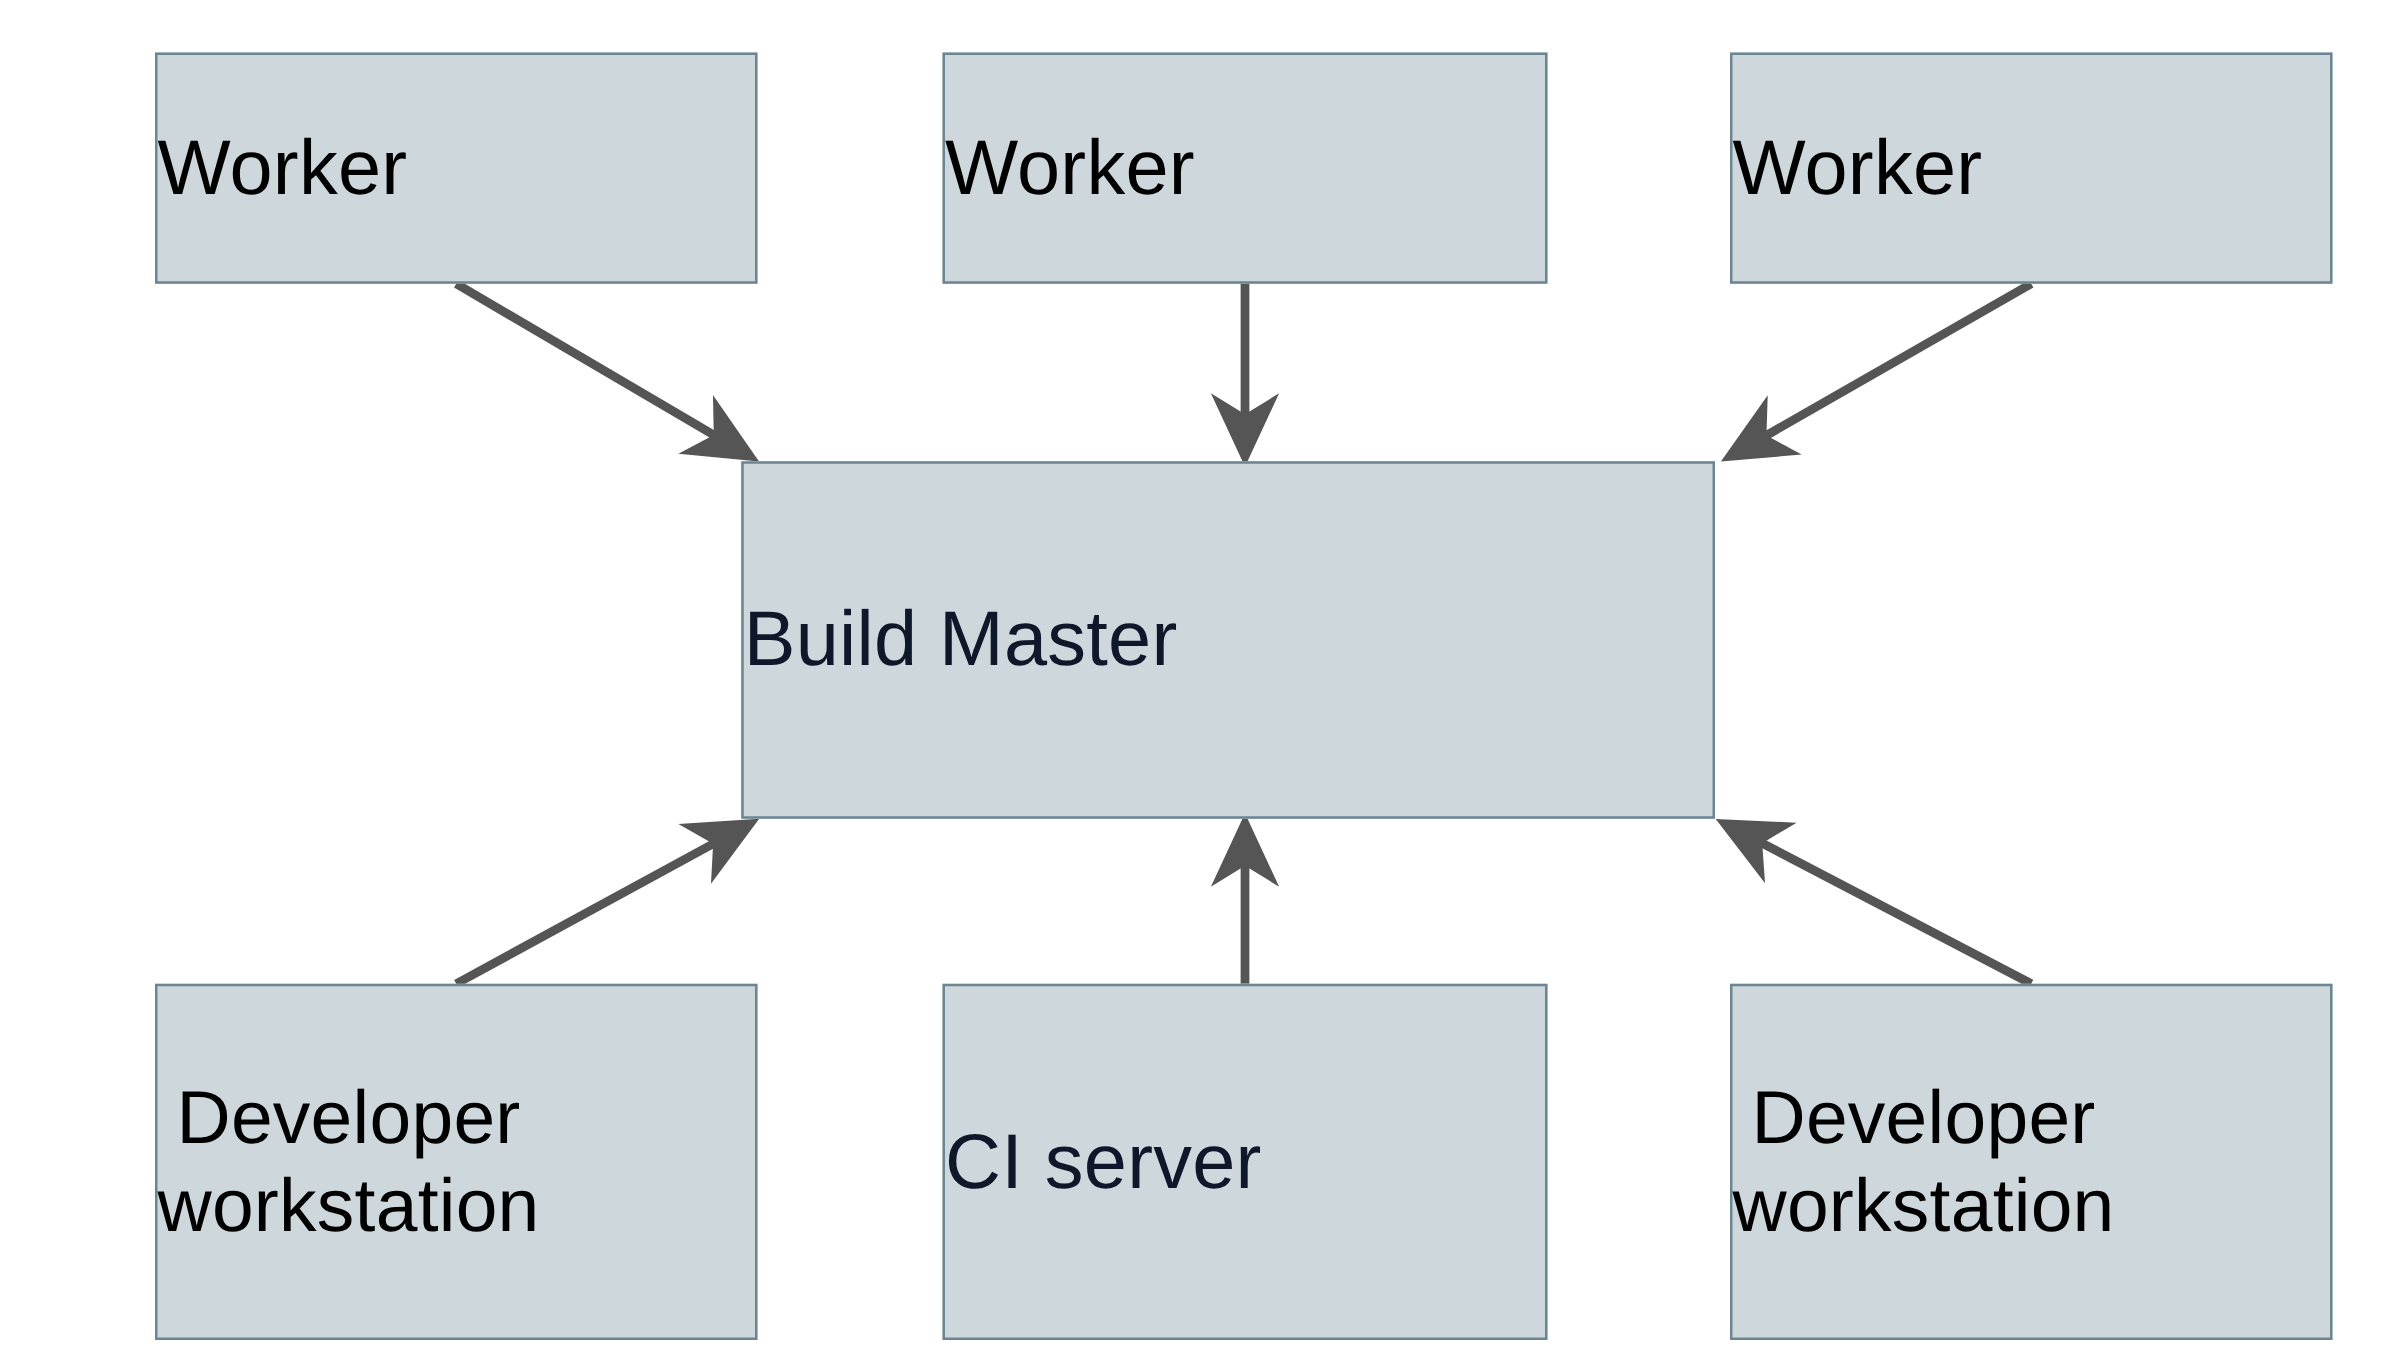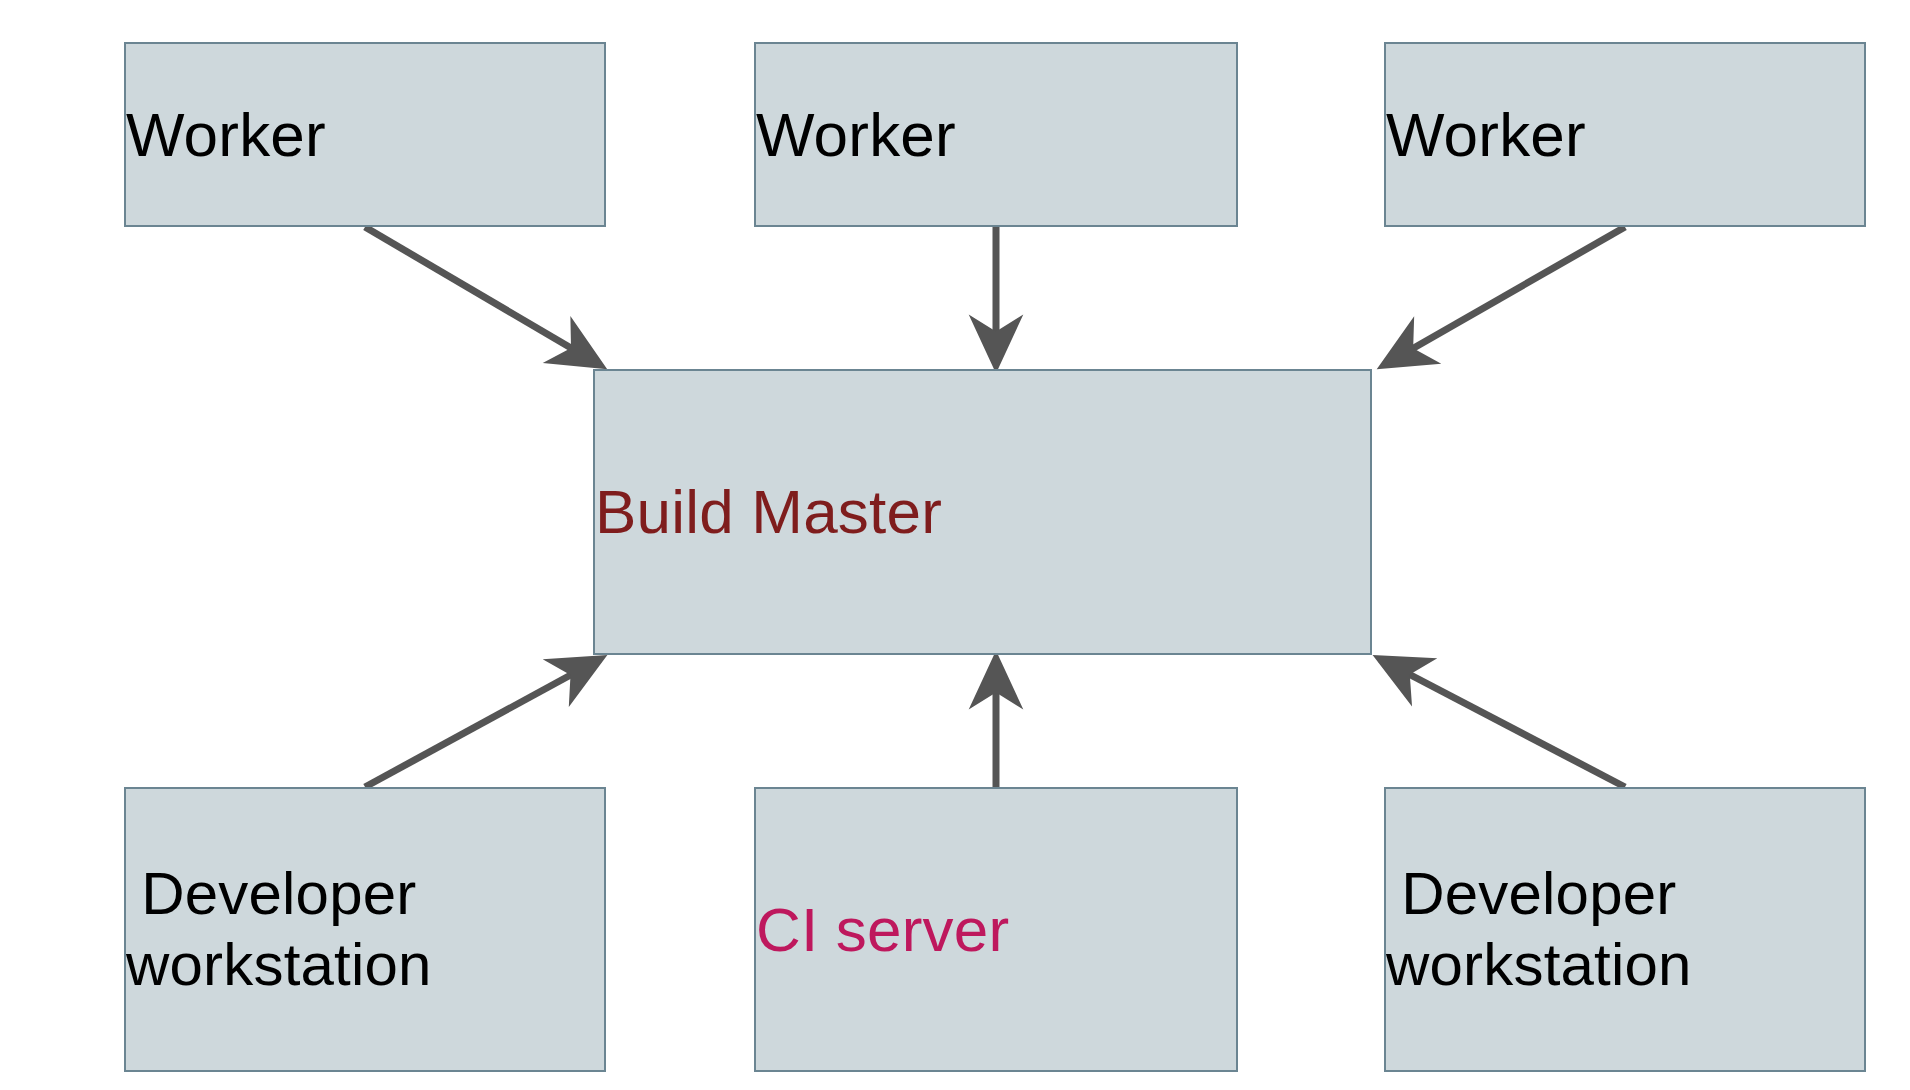--- a/index.html
+++ b/index.html
@@ -66,27 +66,27 @@
       <div class="node" style="left: 124px; top: 42px; width: 482px; height: 185px; background: rgb(206, 216, 220); border-color: rgb(107, 133, 146);">
         <div class="node-label size-lg" style="color: rgb(0, 0, 0);">Worker</div>
       </div>
       <div class="node" style="left: 754px; top: 42px; width: 484px; height: 185px; background: rgb(206, 216, 220); border-color: rgb(107, 133, 146);">
         <div class="node-label size-lg" style="color: rgb(0, 0, 0);">Worker</div>
       </div>
       <div class="node" style="left: 1384px; top: 42px; width: 482px; height: 185px; background: rgb(206, 216, 220); border-color: rgb(107, 133, 146);">
         <div class="node-label size-lg" style="color: rgb(0, 0, 0);">Worker</div>
       </div>
       <div class="node" style="left: 593px; top: 369px; width: 779px; height: 286px; background: rgb(206, 216, 220); border-color: rgb(107, 133, 146);">
-        <div class="node-label size-lg" style="color: #7f1d1d;">Build Master</div>
+        <div class="node-label size-lg" style="color: #0f172a;">Build Master</div>
       </div>
       <div class="node" style="left: 124px; top: 787px; width: 482px; height: 285px; background: rgb(206, 216, 220); border-color: rgb(107, 133, 146);">
         <div class="node-label size-md" style="color: rgb(0, 0, 0);">Developer
 workstation</div>
       </div>
       <div class="node" style="left: 754px; top: 787px; width: 484px; height: 285px; background: rgb(206, 216, 220); border-color: rgb(107, 133, 146);">
-        <div class="node-label size-lg" style="color: #be185d;">CI server</div>
+        <div class="node-label size-lg" style="color: #0f172a;">CI server</div>
       </div>
       <div class="node" style="left: 1384px; top: 787px; width: 482px; height: 285px; background: rgb(206, 216, 220); border-color: rgb(107, 133, 146);">
         <div class="node-label size-md" style="color: rgb(0, 0, 0);">Developer
 workstation</div>
       </div>
     </div>
 </div>
 
 </body></html>

